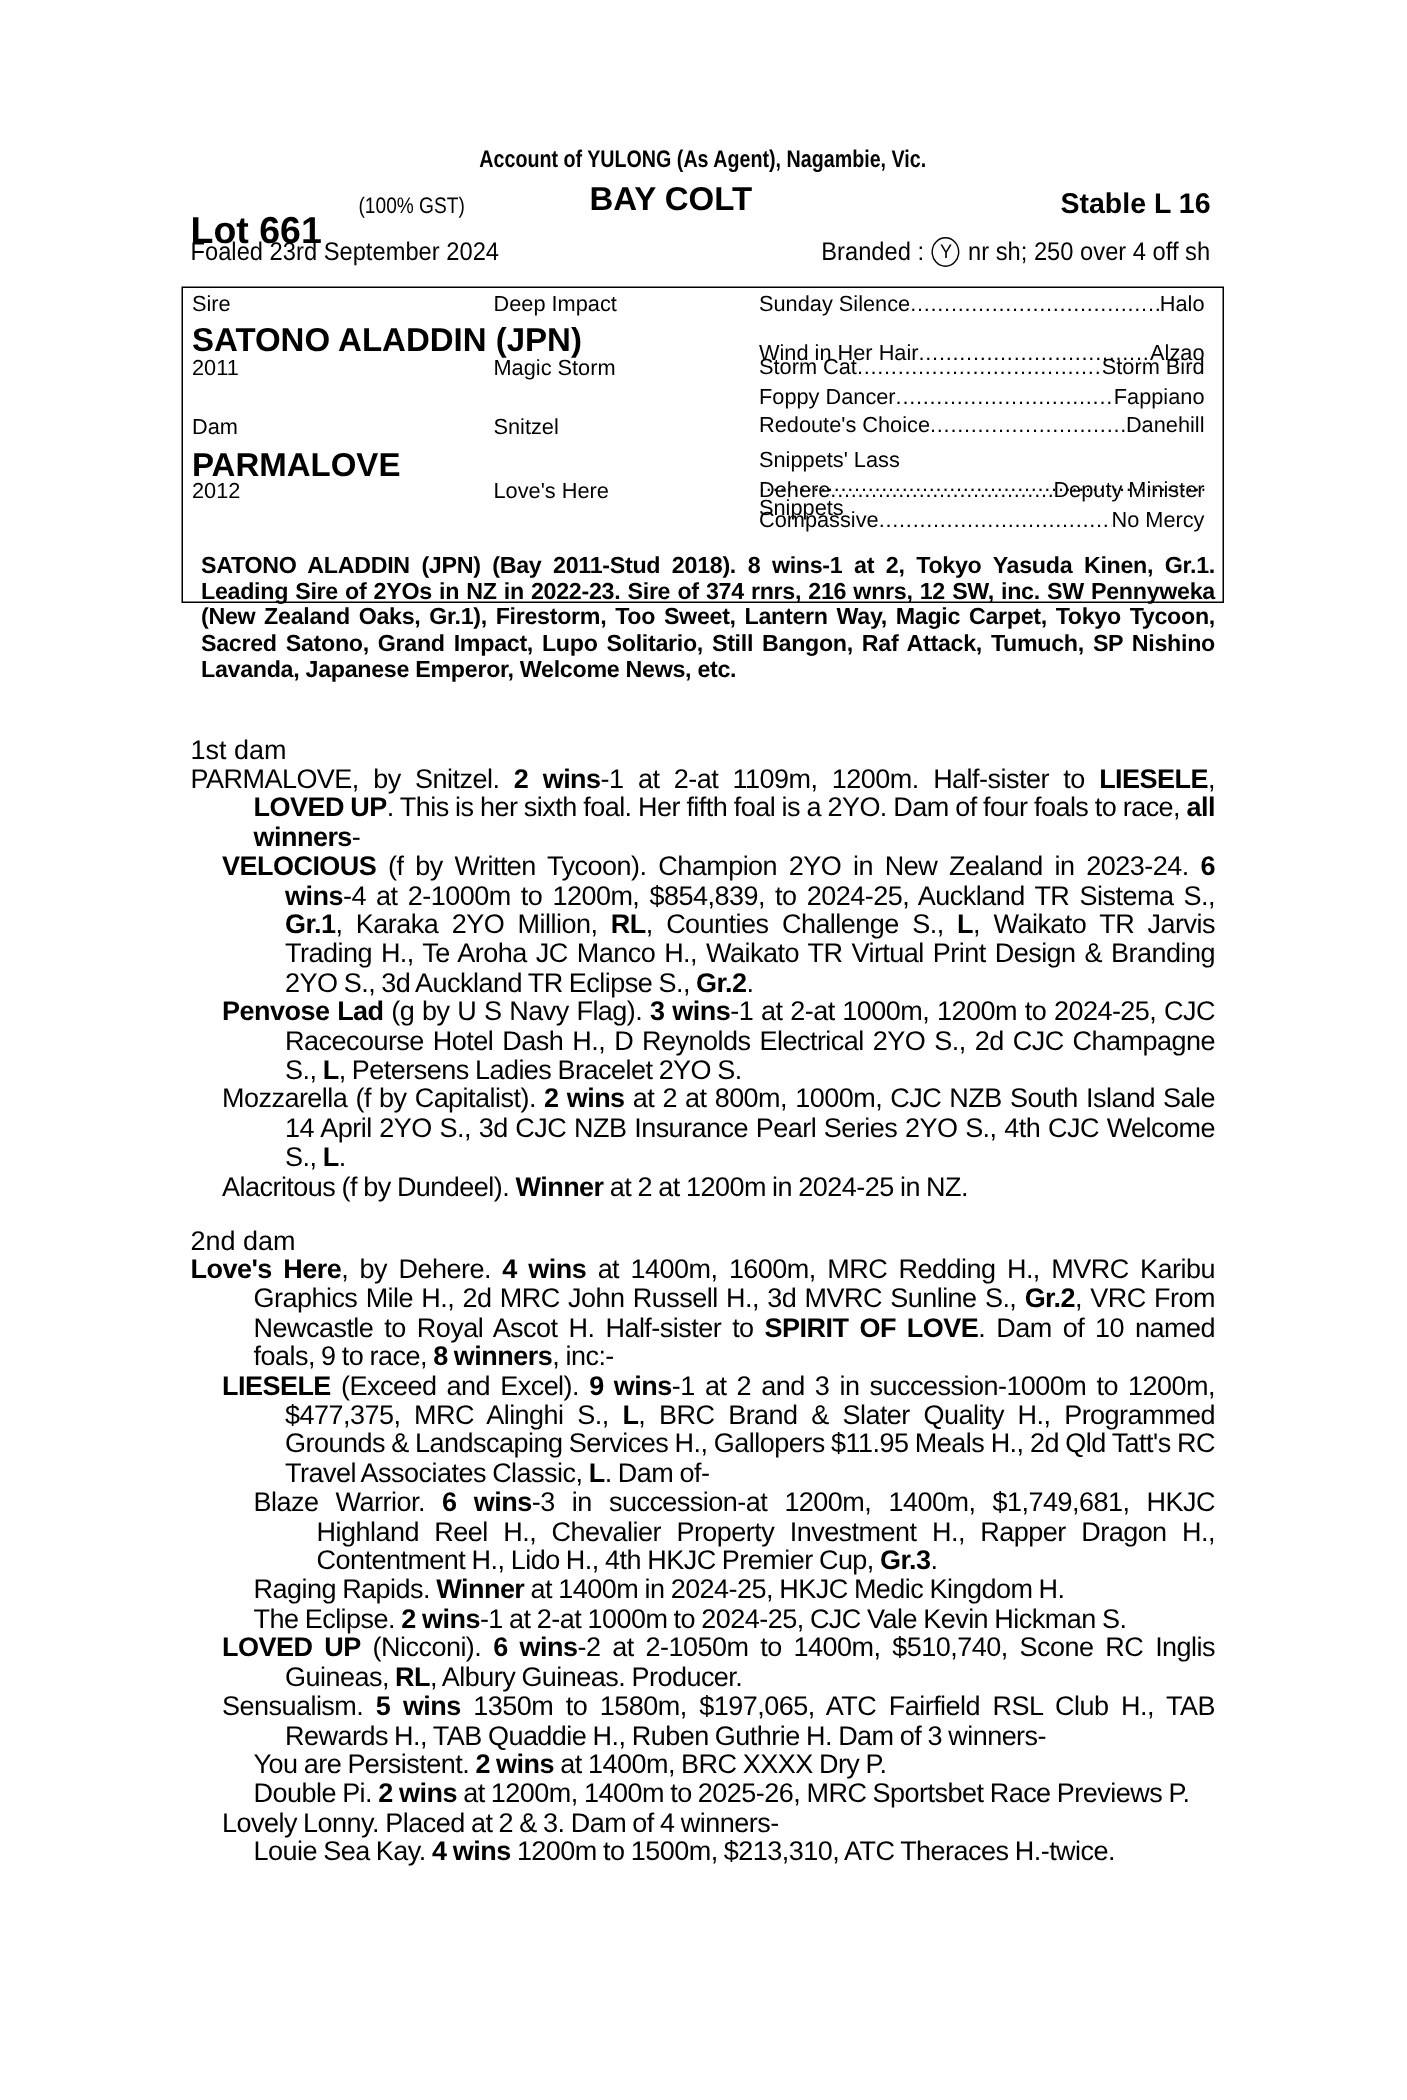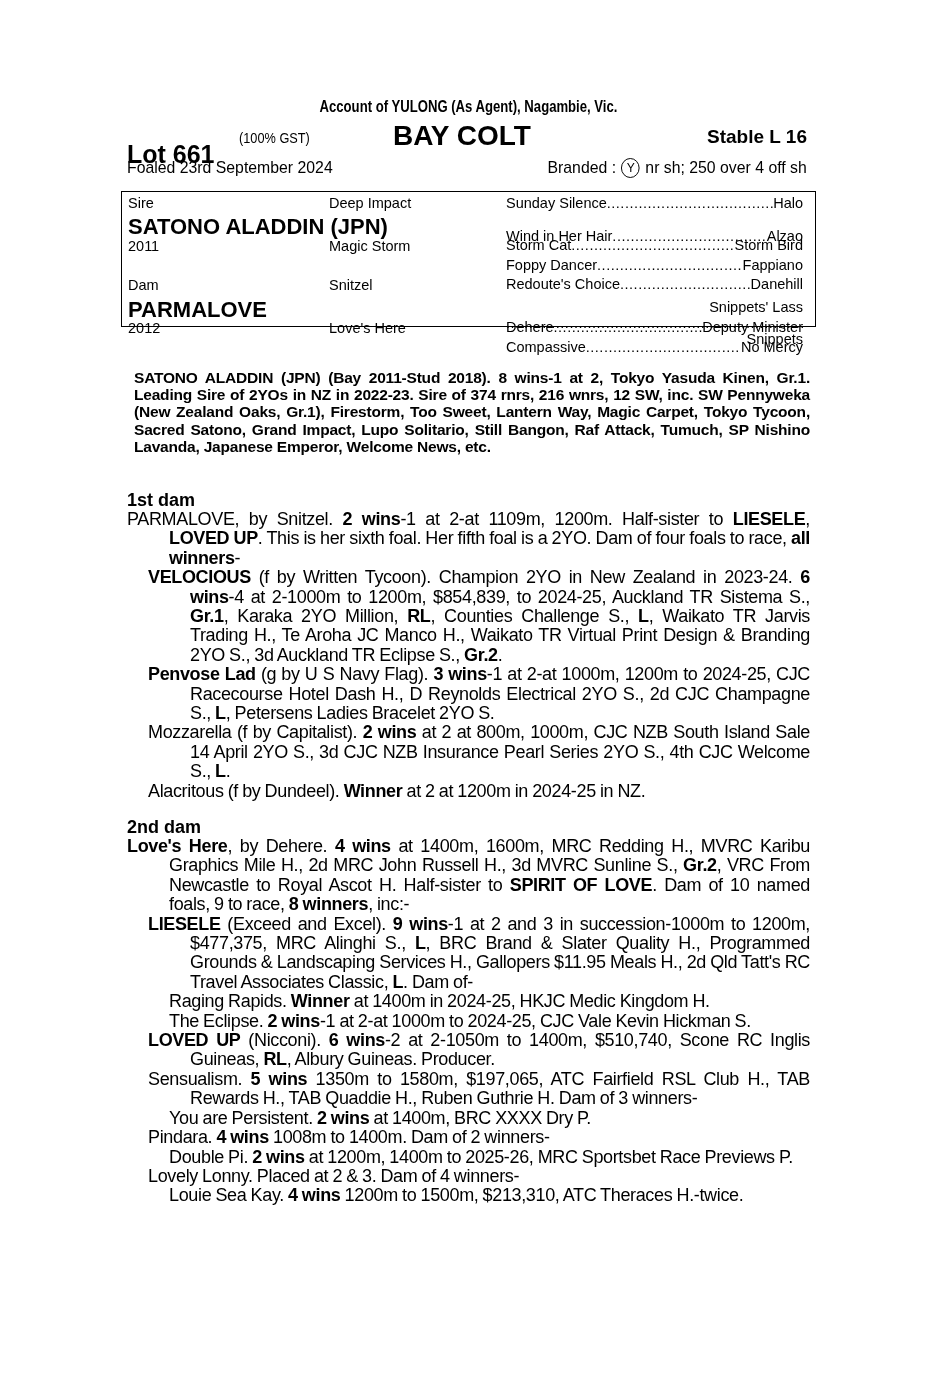--- a/index.html
+++ b/index.html
@@ -2,39 +2,39 @@
 <html><head>
   <meta charset="utf-8">
   <style>
     html, body { margin: 0; padding: 0; background: #ffffff; }
     body { width: 938px; height: 1400px; position: relative; overflow: hidden; color: #000; font-family: "Liberation Sans", sans-serif; }
     .page { position: absolute; left: 127px; top: 0; width: 683px; }
     .account { position: absolute; top: 98px; left: 0; width: 683px; text-align: center; font-family: "Liberation Sans", sans-serif; font-weight: bold; font-size: 16px; transform: scaleX(0.82); transform-origin: center; letter-spacing: 0; }
     .lotrow { position: absolute; top: 120px; left: 0; width: 683px; height: 32px; }
     .lot { position: absolute; left: 0; top: 0; font-weight: 900; font-size: 25px; margin-top: 20px; }
     .gst { position: absolute; left: 112px; top: 9px; font-size: 15px; transform: scaleX(0.85); transform-origin: left; }
-    .colt { position: absolute; left: 266px; top: 0; font-weight: 900; font-size: 28px; }
+    .colt { position: absolute; left: 266px; top: 0; font-weight: 900; font-size: 22px; }
     .stable { position: absolute; right: 3px; top: 6px; font-weight: 900; font-size: 19px; }
     .foaledrow { position: absolute; top: 158px; left: 0; width: 683px; font-size: 17px; }
     .foaled { position: absolute; left: 0; top: 0; transform: scaleX(0.93); transform-origin: left; white-space: nowrap; }
     .branded { position: absolute; right: 3px; top: 0; white-space: nowrap; transform: scaleX(0.93); transform-origin: right; }
     .brand-mark { display: inline-block; width: 20px; height: 20px; border: 1.5px solid #000; border-radius: 50%; box-sizing: border-box; text-align: center; font-size: 13px; line-height: 17px; vertical-align: 1px; margin: 0 1px; }
 
-    .pedigree { position: absolute; top: 191px; left: -6px; width: 695px; height: 136px; border: 1.5px solid #000; box-sizing: border-box; text-align: right; }
+    .pedigree { position: absolute; top: 191px; left: -6px; width: 695px; height: 211px; border: 1.5px solid #000; box-sizing: border-box; }
     .ped-cell { position: absolute; white-space: nowrap; font-size: 14.5px; }
     .ped-bold { font-weight: 900; font-size: 22px; }
     .ped-right { position: absolute; left: 384px; width: 297px; font-size: 14.5px; display: flex; white-space: nowrap; }
     .ped-right .l { flex: 0 0 auto; }
     .ped-right .dots { flex: 1 1 auto; overflow: hidden; }
     .ped-right .dots::before { content: "........................................................................................................"; letter-spacing: 0.5px; }
     .ped-right .r { flex: 0 0 auto; }
 
     .sire-blurb { position: absolute; top: 369px; left: 7px; width: 676px; font-family: "Liberation Sans", sans-serif; font-weight: 900; font-size: 15.5px; line-height: 17.2px; text-align: justify; letter-spacing: -0.2px; }
 
-    .section-h { position: absolute; left: 0; font-weight: 700; font-size: 18px; }
+    .section-h { position: absolute; left: 0; font-weight: 400; font-size: 18px; }
     .para { position: absolute; left: 0; width: 683px; font-size: 18px; line-height: 19.4px; text-align: justify; }
     .para b { font-weight: 900; }
     .ind0 { padding-left: 42px; text-indent: -42px; }
     .ind1 { padding-left: 63px; text-indent: -42px; box-sizing: border-box; }
     .ind2 { padding-left: 84px; text-indent: -42px; box-sizing: border-box; }
     .entry { display: block; }
     .narrow { letter-spacing: -0.35px; word-spacing: -0.5px; }
   </style>
 </head>
 <body>
@@ -119,24 +119,24 @@
       <div class="entry ind1"><b>VELOCIOUS</b><span> (f by Written Tycoon). Champion 2YO in New Zealand in 2023-24. </span><b>6 wins</b><span>-4 at 2-1000m to 1200m, $854,839, to 2024-25, Auckland TR Sistema S., </span><b>Gr.1</b><span>, Karaka 2YO Million, </span><b>RL</b><span>, Counties Challenge S., </span><b>L</b><span>, Waikato TR Jarvis Trading H., Te Aroha JC Manco H., Waikato TR Virtual Print Design &amp; Branding 2YO S., 3d Auckland TR Eclipse S., </span><b>Gr.2</b><span>.</span></div>
       <div class="entry ind1"><b>Penvose Lad</b><span> (g by U S Navy Flag). </span><b>3 wins</b><span>-1 at 2-at 1000m, 1200m to 2024-25, CJC Racecourse Hotel Dash H., D Reynolds Electrical 2YO S., 2d CJC Champagne S., </span><b>L</b><span>, Petersens Ladies Bracelet 2YO S.</span></div>
       <div class="entry ind1"><span>Mozzarella (f by Capitalist). </span><b>2 wins</b><span> at 2 at 800m, 1000m, CJC NZB South Island Sale 14 April 2YO S., 3d CJC NZB Insurance Pearl Series 2YO S., 4th CJC Welcome S., </span><b>L</b><span>.</span></div>
       <div class="entry ind1"><span>Alacritous (f by Dundeel). </span><b>Winner</b><span> at 2 at 1200m in 2024-25 in NZ.</span></div>
     </div>
 
   <div class="section-h" style="top:817px;">2nd dam</div>
   <div class="para narrow" style="top:837px;">
       <div class="entry ind0"><b>Love's Here</b><span>, by Dehere. </span><b>4 wins</b><span> at 1400m, 1600m, MRC Redding H., MVRC Karibu Graphics Mile H., 2d MRC John Russell H., 3d MVRC Sunline S., </span><b>Gr.2</b><span>, VRC From Newcastle to Royal Ascot H. Half-sister to </span><b>SPIRIT OF LOVE</b><span>. Dam of 10 named foals, 9 to race, </span><b>8 winners</b><span>, inc:-</span></div>
       <div class="entry ind1"><b>LIESELE</b><span> (Exceed and Excel). </span><b>9 wins</b><span>-1 at 2 and 3 in succession-1000m to 1200m, $477,375, MRC Alinghi S., </span><b>L</b><span>, BRC Brand &amp; Slater Quality H., Programmed Grounds &amp; Landscaping Services H., Gallopers $11.95 Meals H., 2d Qld Tatt's RC Travel Associates Classic, </span><b>L</b><span>. Dam of-</span></div>
+      <div class="entry ind2"><span>Blaze Warrior. </span><b>6 wins</b><span>-3 in succession-at 1200m, 1400m, $1,749,681, HKJC Highland Reel H., Chevalier Property Investment H., Rapper Dragon H., Contentment H., Lido H., 4th HKJC Premier Cup, </span><b>Gr.3</b><span>.</span></div>
       <div class="entry ind2"><span>Raging Rapids. </span><b>Winner</b><span> at 1400m in 2024-25, HKJC Medic Kingdom H.</span></div>
       <div class="entry ind2"><span>The Eclipse. </span><b>2 wins</b><span>-1 at 2-at 1000m to 2024-25, CJC Vale Kevin Hickman S.</span></div>
       <div class="entry ind1"><b>LOVED UP</b><span> (Nicconi). </span><b>6 wins</b><span>-2 at 2-1050m to 1400m, $510,740, Scone RC Inglis Guineas, </span><b>RL</b><span>, Albury Guineas. Producer.</span></div>
       <div class="entry ind1"><span>Sensualism. </span><b>5 wins</b><span> 1350m to 1580m, $197,065, ATC Fairfield RSL Club H., TAB Rewards H., TAB Quaddie H., Ruben Guthrie H. Dam of 3 winners-</span></div>
       <div class="entry ind2"><span>You are Persistent. </span><b>2 wins</b><span> at 1400m, BRC XXXX Dry P.</span></div>
-      <div class="entry ind1"><span>Pindara. </span><b>4 wins</b><span> 1008m to 1400m. Dam of 2 winners-</span></div>
       <div class="entry ind2"><span>Double Pi. </span><b>2 wins</b><span> at 1200m, 1400m to 2025-26, MRC Sportsbet Race Previews P.</span></div>
       <div class="entry ind1"><span>Lovely Lonny. Placed at 2 &amp; 3. Dam of 4 winners-</span></div>
       <div class="entry ind2"><span>Louie Sea Kay. </span><b>4 wins</b><span> 1200m to 1500m, $213,310, ATC Theraces H.-twice.</span></div>
     </div>
 
 </div>
 
 </body></html>

